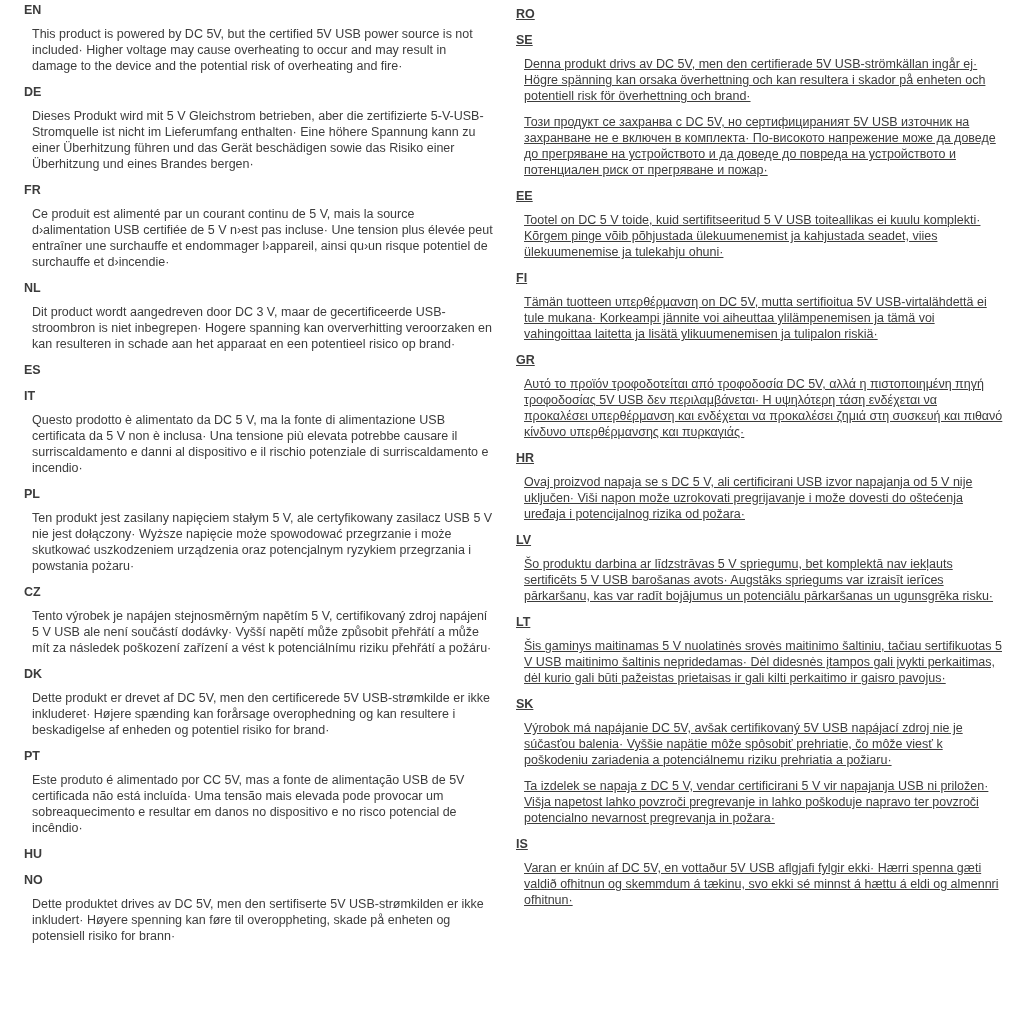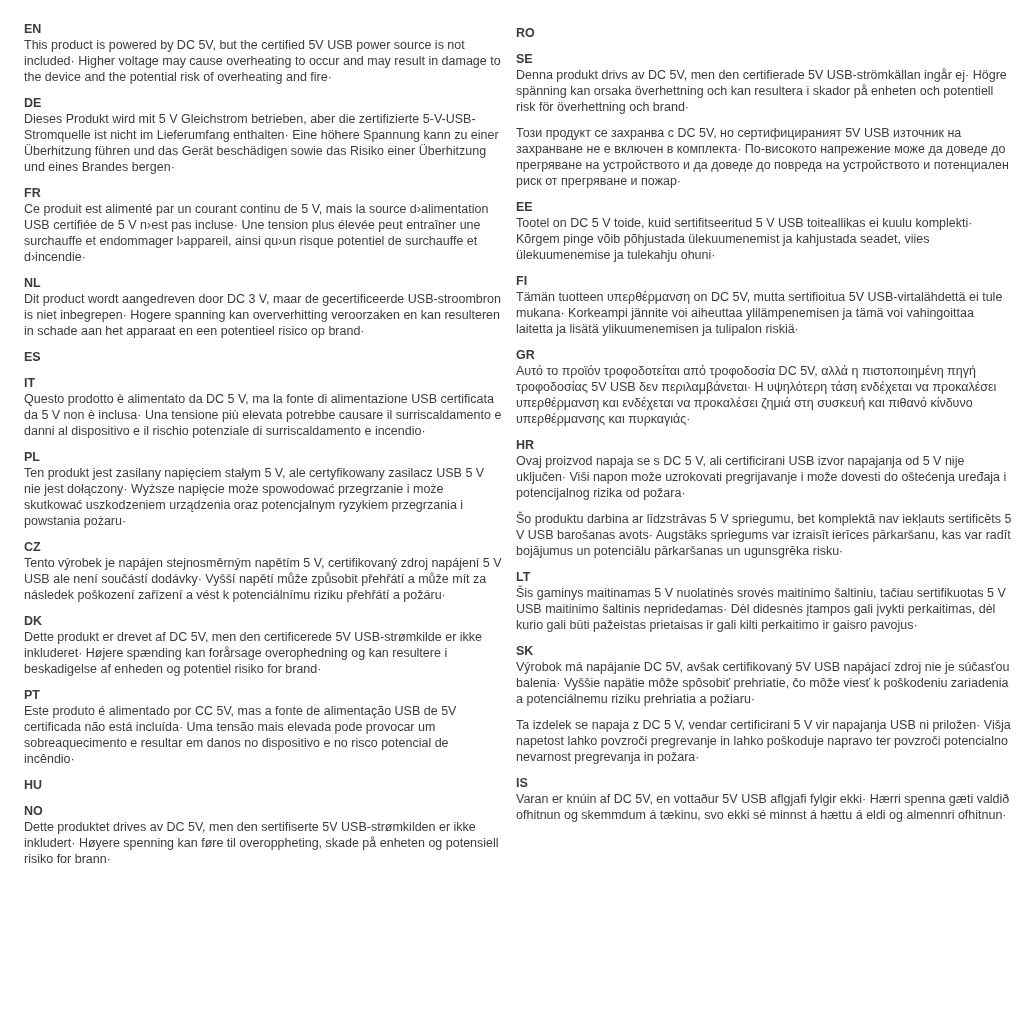--- a/index.html
+++ b/index.html
@@ -8,42 +8,42 @@
     background: #ffffff;
     width: 1024px;
     height: 1024px;
     overflow: hidden;
     font-family: "Liberation Sans", "DejaVu Sans", sans-serif;
     color: #3c3c3c;
   }
   .doc {
     display: flex;
     box-sizing: border-box;
-    padding: 21px 10px 0 24px;
+    padding: 2px 10px 0 24px;
     gap: 14px;
     width: 1024px;
     height: 1024px;
   }
   .col {
     display: block;
   }
   .col-left { width: 478px; }
-  .col-right { width: 496px; padding-top: 4px; }
+  .col-right { width: 496px; padding-top: 4px; text-decoration: underline; }
   .lang-section { margin: 0 0 10px 0; }
   .lang-code {
     font-size: 12.5px;
     line-height: 16px;
     font-weight: 600;
     margin: 0;
     color: #3c3c3c;
   }
   .lang-text {
     font-size: 12.5px;
     line-height: 16px;
-    margin: 0;
+    margin: 8px;
     color: #3c3c3c;
     letter-spacing: 0;
   }
 </style>
 </head>
 <body>
 
 <div class="doc">
   <div class="col col-left" id="col-left">
       <section class="lang-section">
@@ -114,20 +114,21 @@
       </section>
       <section class="lang-section">
         <h2 class="lang-code">GR</h2>
         <p class="lang-text">Αυτό το προϊόν τροφοδοτείται από τροφοδοσία DC 5V, αλλά η πιστοποιημένη πηγή τροφοδοσίας 5V USB δεν περιλαμβάνεται· Η υψηλότερη τάση ενδέχεται να προκαλέσει υπερθέρμανση και ενδέχεται να προκαλέσει ζημιά στη συσκευή και πιθανό κίνδυνο υπερθέρμανσης και πυρκαγιάς·</p>
       </section>
       <section class="lang-section">
         <h2 class="lang-code">HR</h2>
         <p class="lang-text">Ovaj proizvod napaja se s DC 5 V, ali certificirani USB izvor napajanja od 5 V nije uključen· Viši napon može uzrokovati pregrijavanje i može dovesti do oštećenja uređaja i potencijalnog rizika od požara·</p>
       </section>
       <section class="lang-section">
+        <h2 class="lang-code">LV</h2>
         <p class="lang-text">Šo produktu darbina ar līdzstrāvas 5 V spriegumu, bet komplektā nav iekļauts sertificēts 5 V USB barošanas avots· Augstāks spriegums var izraisīt ierīces pārkaršanu, kas var radīt bojājumus un potenciālu pārkaršanas un ugunsgrēka risku·</p>
       </section>
       <section class="lang-section">
         <h2 class="lang-code">LT</h2>
         <p class="lang-text">Šis gaminys maitinamas 5 V nuolatinės srovės maitinimo šaltiniu, tačiau sertifikuotas 5 V USB maitinimo šaltinis nepridedamas· Dėl didesnės įtampos gali įvykti perkaitimas, dėl kurio gali būti pažeistas prietaisas ir gali kilti perkaitimo ir gaisro pavojus·</p>
       </section>
       <section class="lang-section">
         <h2 class="lang-code">SK</h2>
         <p class="lang-text">Výrobok má napájanie DC 5V, avšak certifikovaný 5V USB napájací zdroj nie je súčasťou balenia· Vyššie napätie môže spôsobiť prehriatie, čo môže viesť k poškodeniu zariadenia a potenciálnemu riziku prehriatia a požiaru·</p>
       </section>

